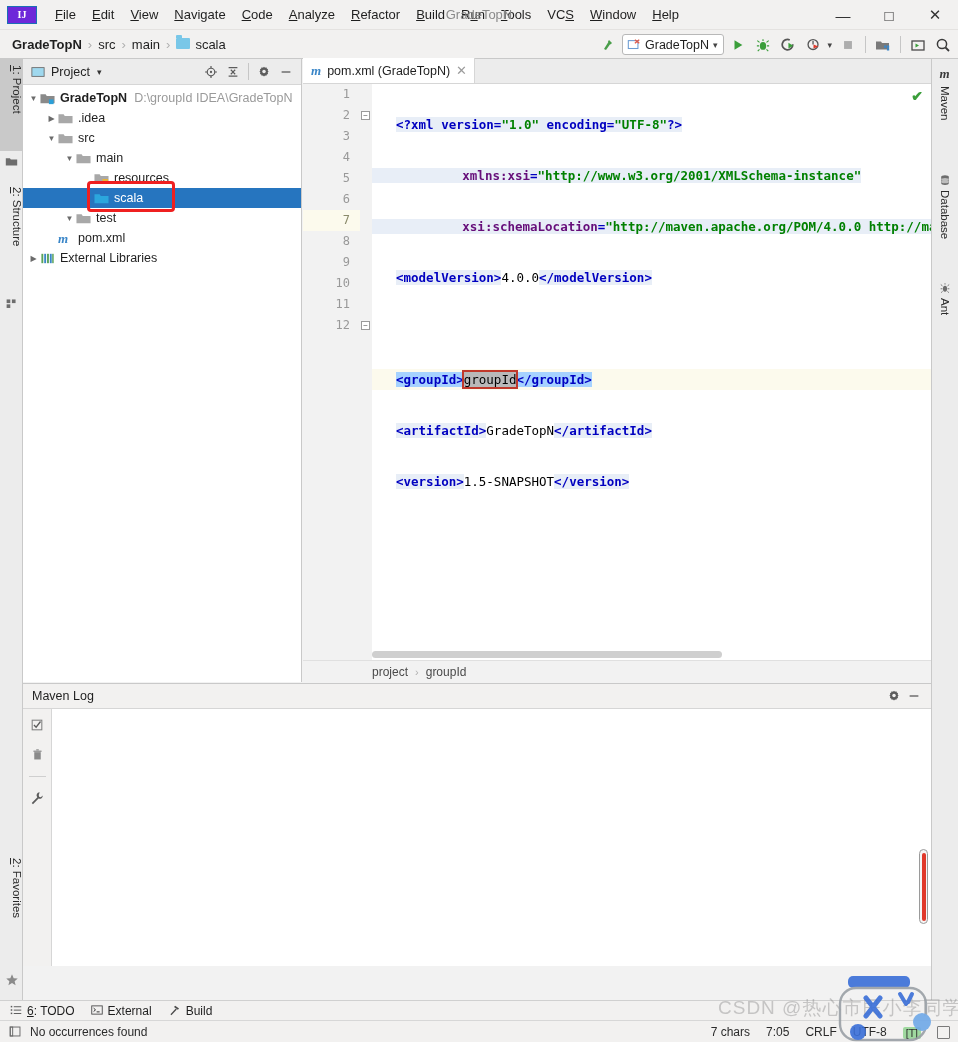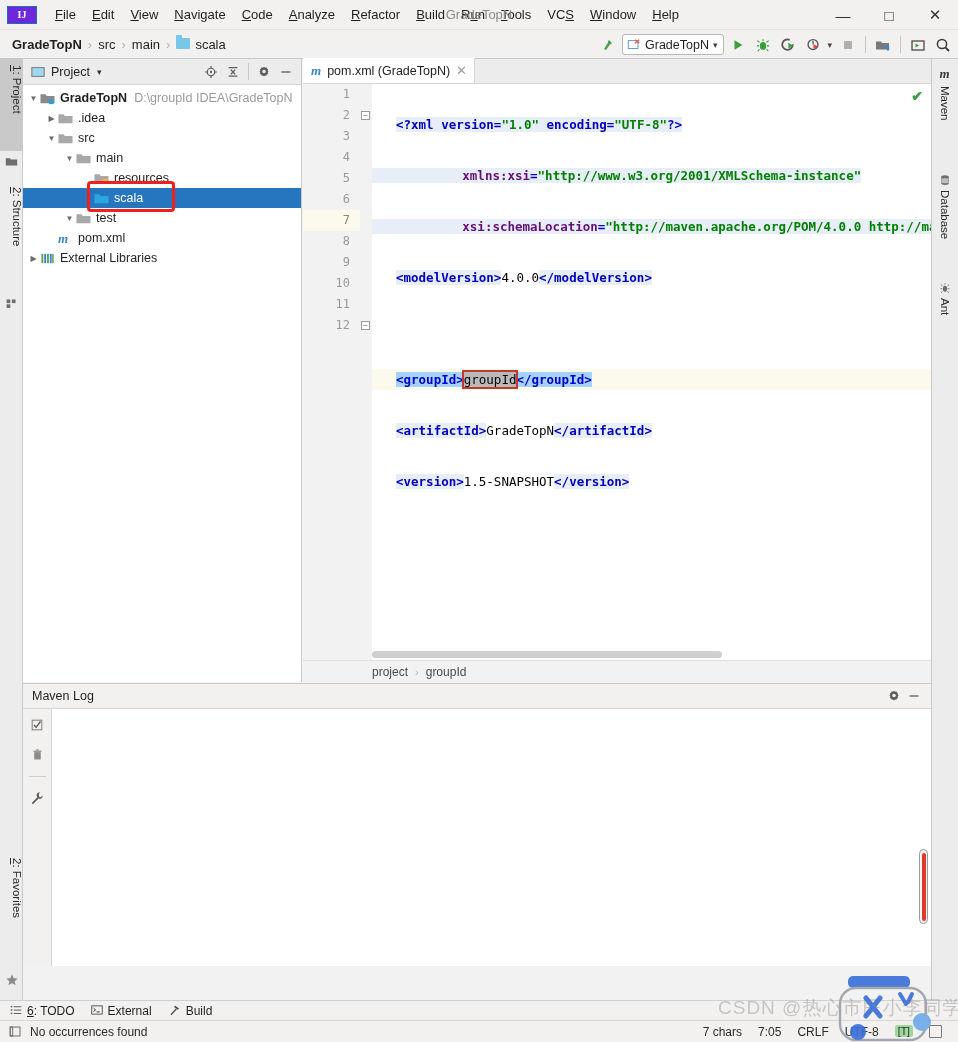--- a/index.html
+++ b/index.html
@@ -225,21 +225,21 @@
     background: #f2f1f0; border-top: 1px solid #d0d0d0;
     display: flex; align-items: center; padding-left: 10px; gap: 16px;
   }
   .btab { display: flex; align-items: flex-start; gap: 5px; font-size: 12px; color: #1f1f1f; }
   .btab u { text-decoration: underline; }
   .statusbar {
     position: absolute; left: 0; bottom: 0; width: 958px; height: 22px;
     background: #f2f1f0; border-top: 1px solid #d7d7d7;
     display: flex; align-items: center; padding-left: 9px; font-size: 12px; color: #2b2b2b;
   }
-  .sb-right { position: absolute; right: 16px; display: flex; align-items: flex-start; gap: 16px; }
+  .sb-right { position: absolute; right: 8px; display: flex; align-items: flex-end; gap: 16px; }
   .sb-lock { width: 13px; height: 13px; border: 1px solid #7a7a7a; border-radius: 1px; }
   .ime-badge { background: #9fd89f; color: #2b2b2b; padding: 0 3px; border-radius: 2px; font-size: 10.5px; }
 
   
   .watermark {
     position: absolute; left: 718px; top: 995px;
     font-size: 19px; color: rgba(130,130,130,0.40);
     font-family: "Liberation Sans", sans-serif; white-space: nowrap;
     pointer-events: none; letter-spacing: 1px;
   }

